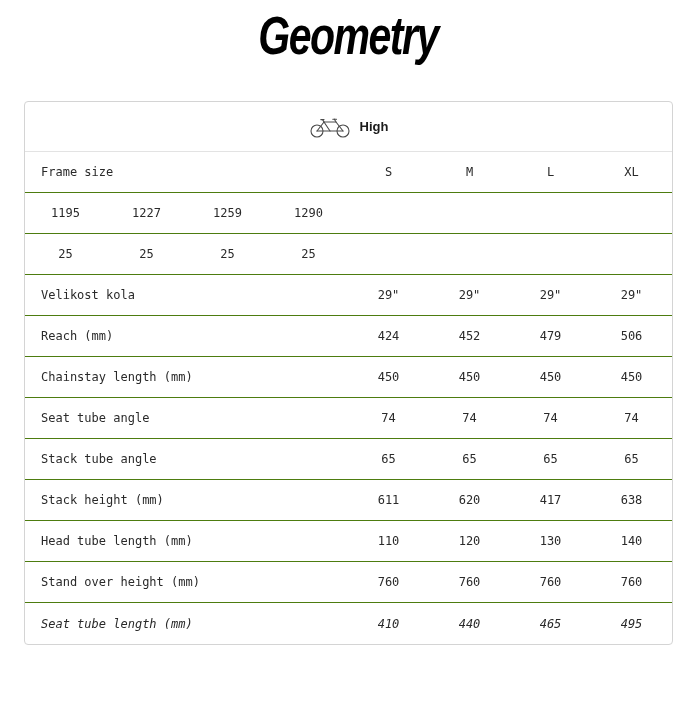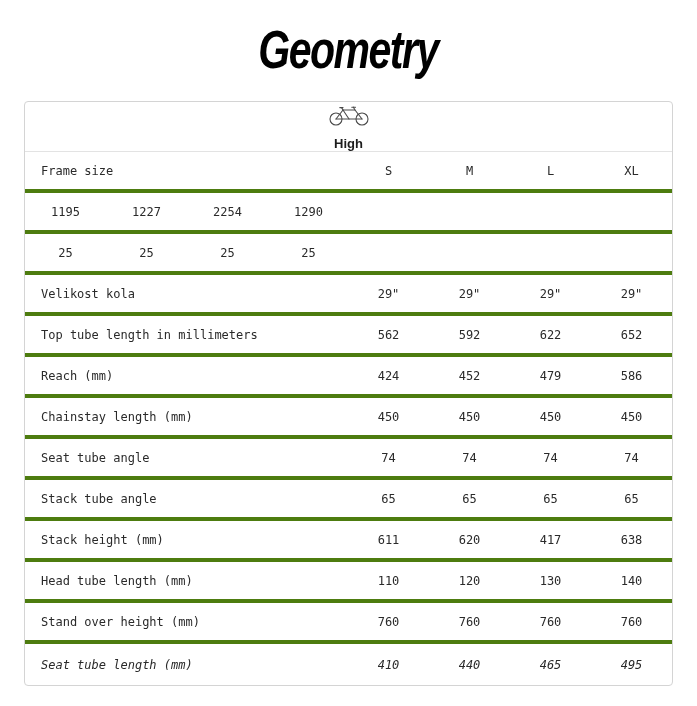--- a/index.html
+++ b/index.html
@@ -7,21 +7,21 @@
   body {
     width: 697px;
     height: 706px;
     font-family: "DejaVu Sans Mono", monospace;
     color: #222222;
     position: relative;
     overflow: hidden;
   }
   .title-wrap {
     text-align: center;
-    padding-top: 18px;
+    padding-top: 4px;
     height: 92px;
   }
   .page-title {
     display: inline-block;
     font-family: "Liberation Sans", sans-serif;
     font-weight: 900;
     font-style: italic;
     font-size: 54px;
     letter-spacing: -2px;
     color: #000000;
@@ -39,34 +39,33 @@
     border-radius: 4px;
     overflow: hidden;
   }
   .group-header {
     display: flex;
     align-items: center;
     justify-content: center;
     gap: 9px;
     height: 50px;
     border-bottom: 1px solid #e3e3e3;
-    flex-direction: column;
   }
   .group-header .gh-label {
     font-family: "Liberation Sans", sans-serif;
     font-size: 13px;
     font-weight: 700;
     color: #1c1c1c;
   }
   .bike-icon svg { display: block; }
   .row {
     display: flex;
     align-items: center;
     height: 41px;
-    border-bottom: 4px solid #4d7c0f;
+    border-bottom: 1px solid #4d7c0f;
     font-size: 12px;
     color: #2a2a2a;
   }
   .row:last-child { border-bottom: none; font-style: italic; }
   .cell-label {
     flex: 1;
     padding-left: 16px;
     text-align: left;
     white-space: nowrap;
   }
@@ -107,53 +106,46 @@
     <div class="cell-val">S</div>
     <div class="cell-val">M</div>
     <div class="cell-val">L</div>
     <div class="cell-val">XL</div>
   </div>
 
   <div>
   <div class="row">
     <div class="cell-val">1195</div>
     <div class="cell-val">1227</div>
-    <div class="cell-val">2254</div>
+    <div class="cell-val">1259</div>
     <div class="cell-val">1290</div>
   </div>
 
   <div class="row">
     <div class="cell-val">25</div>
     <div class="cell-val">25</div>
     <div class="cell-val">25</div>
     <div class="cell-val">25</div>
   </div>
 
   <div class="row">
     <div class="cell-label">Velikost kola</div>
     <div class="cell-val">29"</div>
     <div class="cell-val">29"</div>
     <div class="cell-val">29"</div>
     <div class="cell-val">29"</div>
   </div>
 
-  <div class="row">
-    <div class="cell-label">Top tube length in millimeters</div>
-    <div class="cell-val">562</div>
-    <div class="cell-val">592</div>
-    <div class="cell-val">622</div>
-    <div class="cell-val">652</div>
-  </div>
 
   <div class="row">
     <div class="cell-label">Reach (mm)</div>
     <div class="cell-val">424</div>
     <div class="cell-val">452</div>
     <div class="cell-val">479</div>
-    <div class="cell-val">586</div>
+    <div class="cell-val">506</div>
   </div>
 
   <div class="row">
     <div class="cell-label">Chainstay length (mm)</div>
     <div class="cell-val">450</div>
     <div class="cell-val">450</div>
     <div class="cell-val">450</div>
     <div class="cell-val">450</div>
   </div>
 

